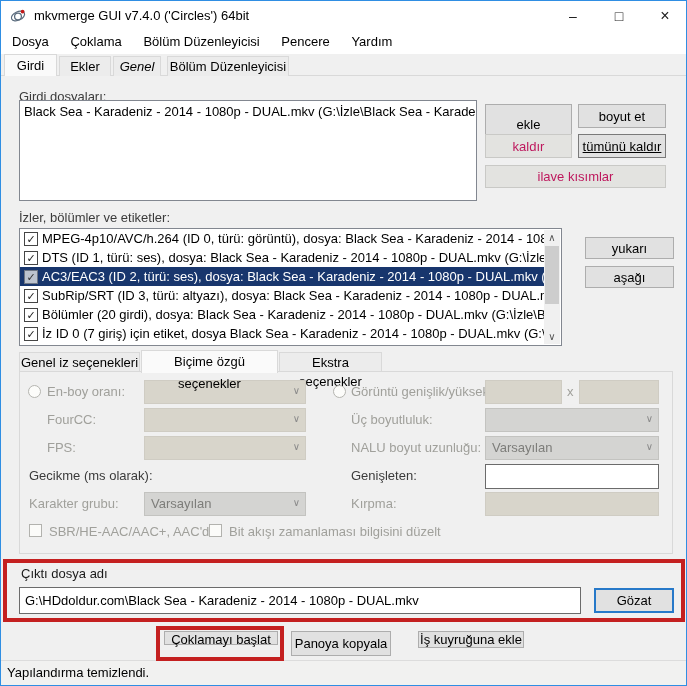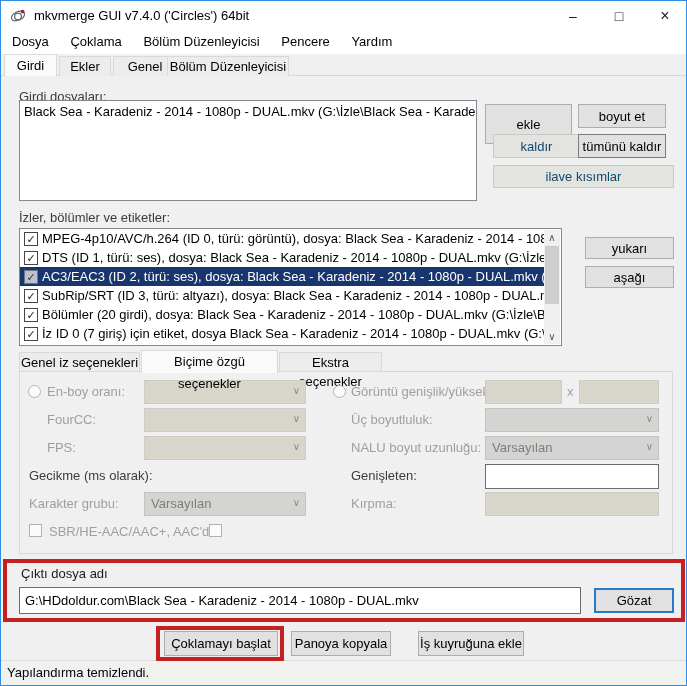--- a/index.html
+++ b/index.html
@@ -26,22 +26,22 @@
   .track-row{position:relative;height:19px;line-height:19px;white-space:nowrap;overflow:hidden;padding-left:22px;color:#000;}
   .track-row.selected{background:#18366d;color:#fff;}
   .cb{position:absolute;left:4px;top:3px;width:12px;height:12px;border:1px solid #454545;background:#fff;
       font-size:11px;line-height:12px;text-align:center;color:#1a1a1a;}
   .track-row.selected .cb{background:#bcc3ce;border-color:#6e7684;color:#333;}
   .scrollbar{position:absolute;top:1px;right:1px;bottom:1px;width:16px;background:#f0f0f0;}
   .sb-arrow{position:absolute;left:0;width:16px;height:15px;color:#555;font-size:10px;text-align:center;line-height:15px;}
   .sb-thumb{position:absolute;left:1px;top:16px;width:14px;height:58px;background:#cdcdcd;}
   .btn{position:absolute;background:#e1e1e1;border:1px solid #adadad;box-sizing:border-box;text-align:center;
        font-family:inherit;font-size:13px;color:#000;padding:0;cursor:default;}
-  .btn.dis{background:#e3e3e0;border-color:#c9c9c6;color:#0c4a6e;margin-left:8px;}
-  .btn.emph{border-color:#7a7a7a;}
+  .btn.dis{background:#e3e3e0;border-color:#c9c9c6;color:#be185d;}
+  .btn.emph{border-color:#7a7a7a;text-decoration:underline;}
   .btn.primary{border:2px solid #2779c9;}
   .subtabbar{position:absolute;top:347px;left:0;right:0;height:24px;}
   .groupbox{position:absolute;border:1px solid #d9d9d9;box-sizing:border-box;}
   .combo{position:absolute;box-sizing:border-box;border:1px solid #c8c8c3;padding:3px 18px 0 6px;overflow:hidden;white-space:nowrap;}
   .combo .chev{position:absolute;right:5px;top:4px;color:#8a8a8a;font-size:10px;}
   .combo.beige{background:#d8d5cb;border-color:#cfccc3;}
   .combo.gray{background:#d4d4d2;border-color:#c3c3c0;color:#7d7d7a;}
   .tfield{position:absolute;box-sizing:border-box;border:1px solid #6b6b6b;background:#fff;
           font:13px "Liberation Sans",sans-serif;padding:2px 5px;color:#000;}
   input.tfield{outline:none;}
@@ -75,21 +75,21 @@
     <span class="menu-item" style="margin-left:2px;">Dosya</span>
     <span class="menu-item">Çoklama</span>
     <span class="menu-item">Bölüm Düzenleyicisi</span>
     <span class="menu-item">Pencere</span>
     <span class="menu-item">Yardım</span>
   </div>
 
   <div class="tabbar">
     <span class="tab active" style="left:3px;width:53px;">Girdi</span>
     <span class="tab" style="left:58px;width:52px;">Ekler</span>
-    <span class="tab" style="left:112px;width:64px;">Genel</span>
+    <span class="tab" style="left:112px;width:48px;font-style:italic;">Genel</span>
     <span class="tab" style="left:166px;width:122px;">Bölüm Düzenleyicisi</span>
   </div>
 
   <div class="label" style="left:18px;top:88px;">Girdi dosyaları:</div>
 
   <div class="listbox" style="left:18px;top:99px;width:458px;height:101px;">
     <div class="file-item">Black Sea - Karadeniz - 2014 - 1080p - DUAL.mkv (G:\İzle\Black Sea - Karadeniz - 2014 -</div>
   </div>
 
   <button class="btn" style="left:484px;top:103px;width:87px;height:40px;">ekle</button>
@@ -183,28 +183,29 @@
   <div class="combo gray" style="left:143px;top:491px;width:162px;height:24px;">
     <span>Varsayılan</span>
     <span class="chev">∨</span>
   </div>
   <div class="label dis" style="left:350px;top:495px;">Kırpma:</div>
   <div class="tfield disb" style="left:484px;top:491px;width:174px;height:24px;"></div>
 
   <span class="cbox" style="left:28px;top:523px;"></span>
   <div class="label dis" style="left:48px;top:523px;">SBR/HE-AAC/AAC+, AAC'dir</div>
   <span class="cbox" style="left:208px;top:523px;"></span>
+  <div class="label dis" style="left:228px;top:523px;">Bit akışı zamanlaması bilgisini düzelt</div>
 
   <div class="label" style="left:20px;top:565px;color:#1a1a1a;">Çıktı dosya adı</div>
   <input class="tfield" style="left: 18px; top: 586px; width: 562px; height: 27px;" value="G:\HDdoldur.com\Black Sea - Karadeniz - 2014 - 1080p - DUAL.mkv">
   <button class="btn primary" style="left:593px;top:587px;width:80px;height:25px;">Gözat</button>
 
-  <button class="btn" style="left:163px;top:630px;width:114px;height:25px;">Çoklamayı başlat</button>
+  <button class="btn" style="left:163px;top:630px;width:114px;height:14px;">Çoklamayı başlat</button>
   <button class="btn" style="left:290px;top:630px;width:100px;height:25px;">Panoya kopyala</button>
-  <button class="btn" style="left:417px;top:630px;width:106px;height:25px;">İş kuyruğuna ekle</button>
+  <button class="btn" style="left:417px;top:630px;width:106px;height:17px;">İş kuyruğuna ekle</button>
 
   <div class="annotation" style="left:2px;top:558px;width:682px;height:63px;"></div>
   <div class="annotation" style="left:155px;top:625px;width:128px;height:35px;"></div>
 
   <div class="statusbar">
     <span>Yapılandırma temizlendi.</span>
   </div>
 
 </div>
 

